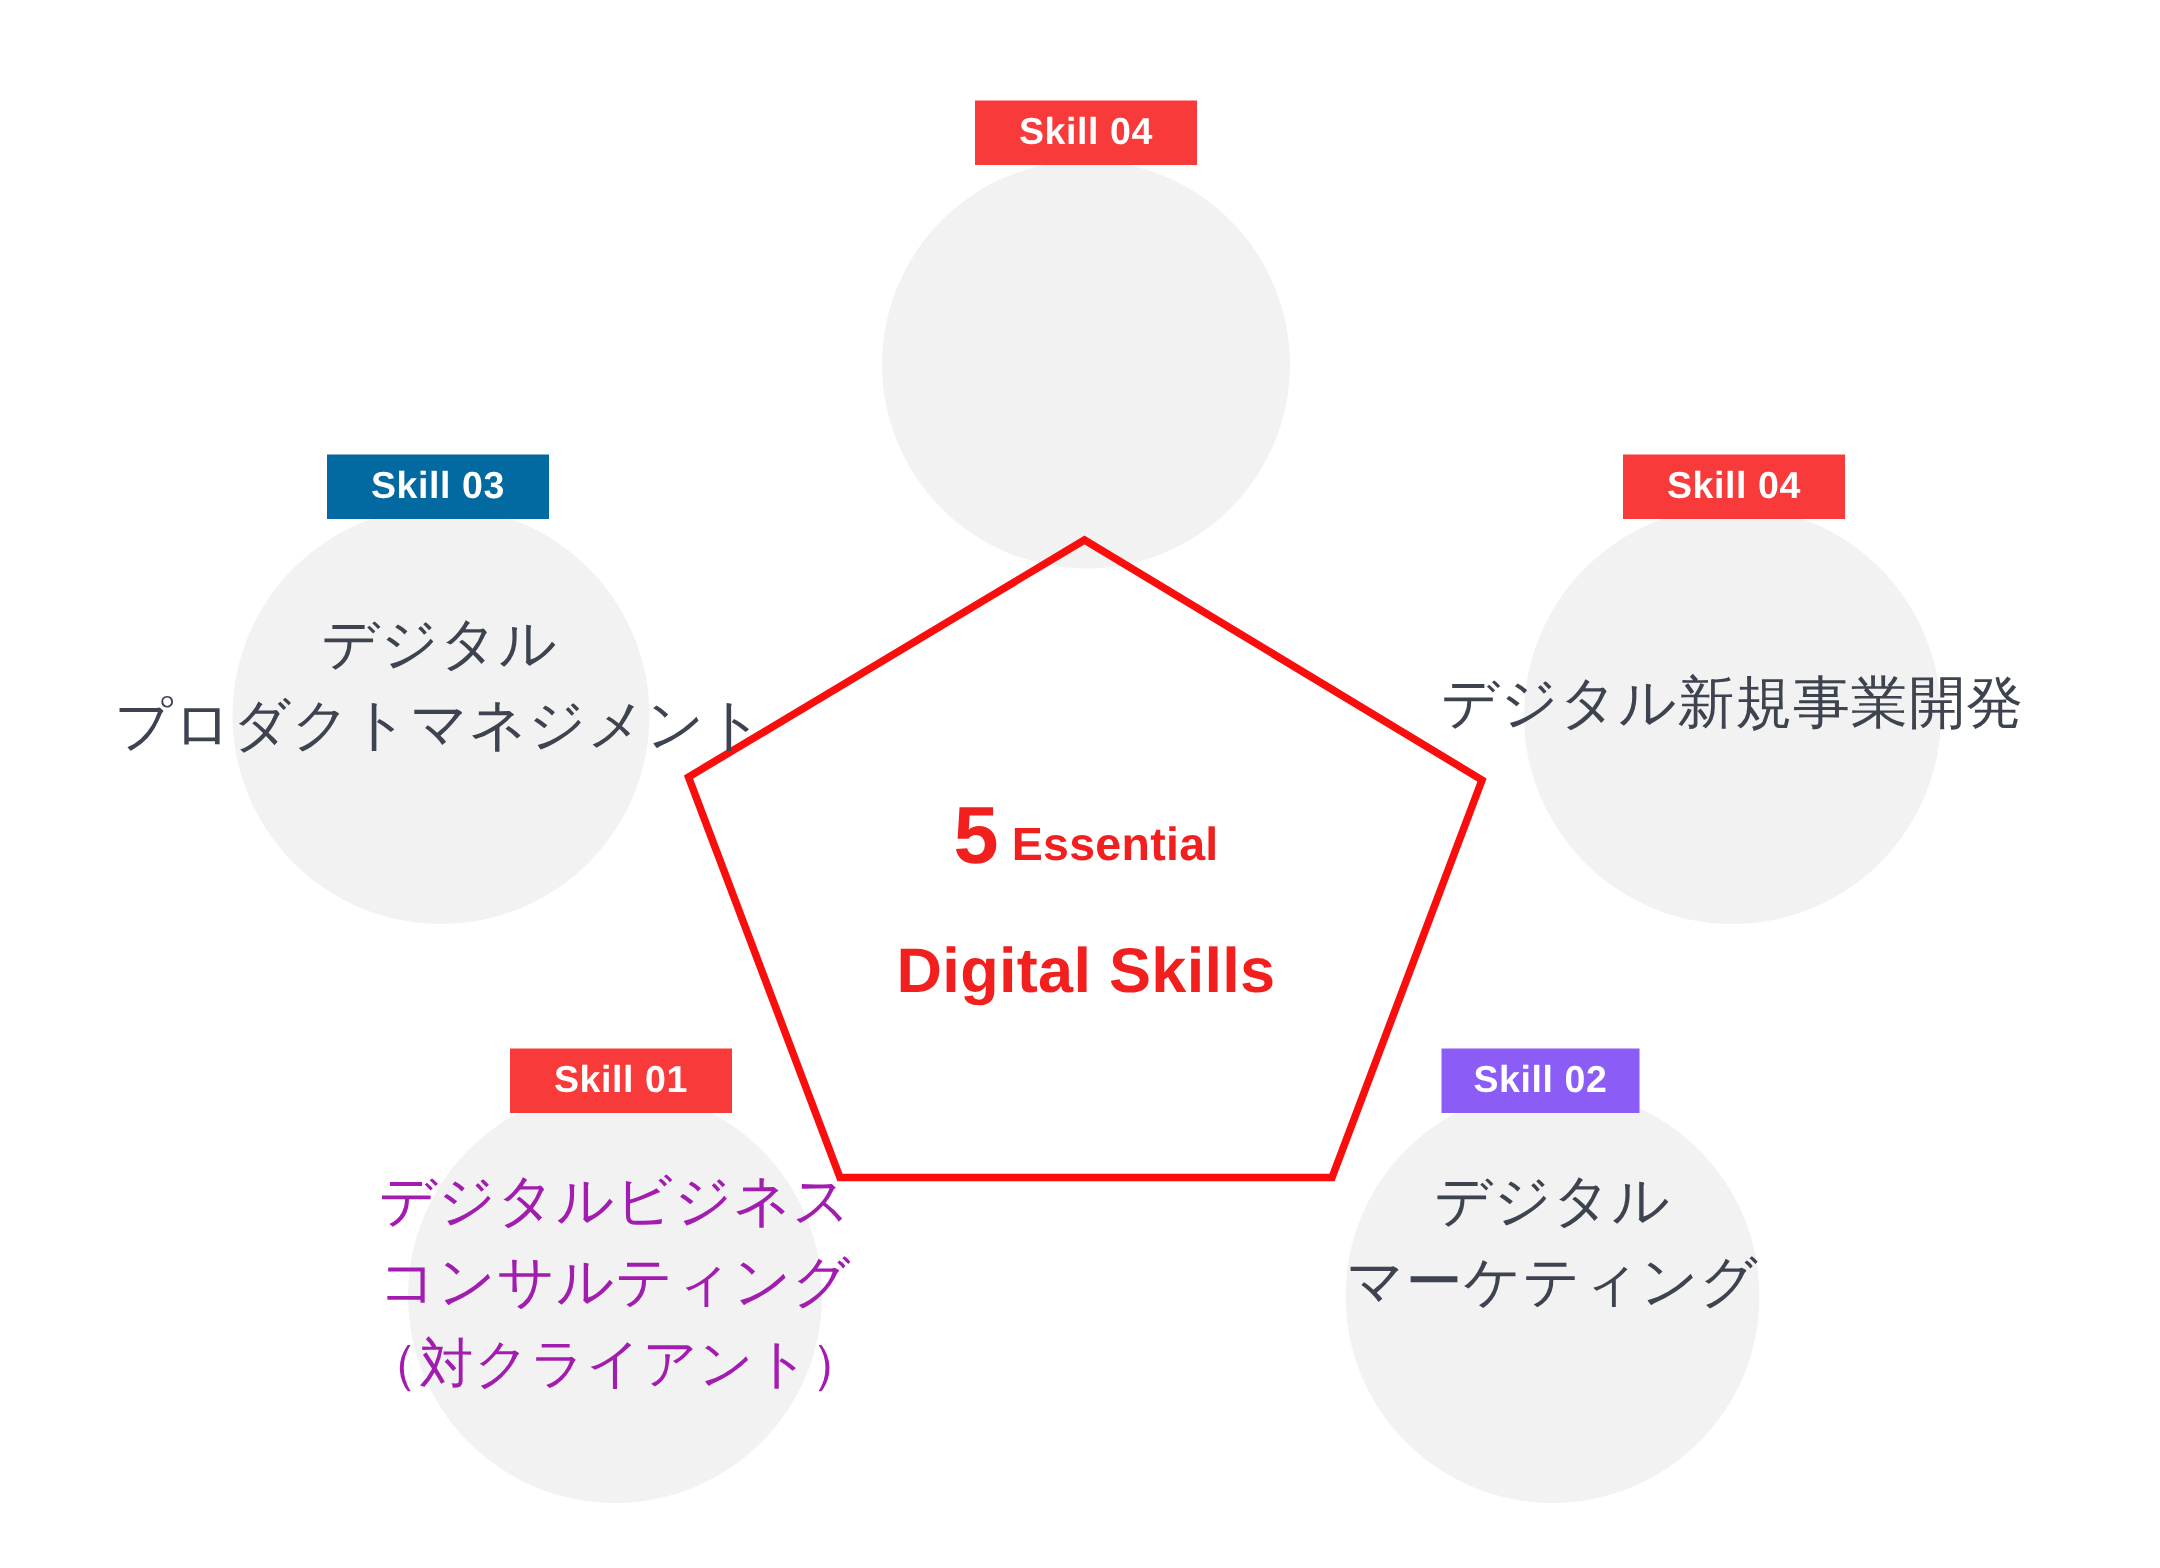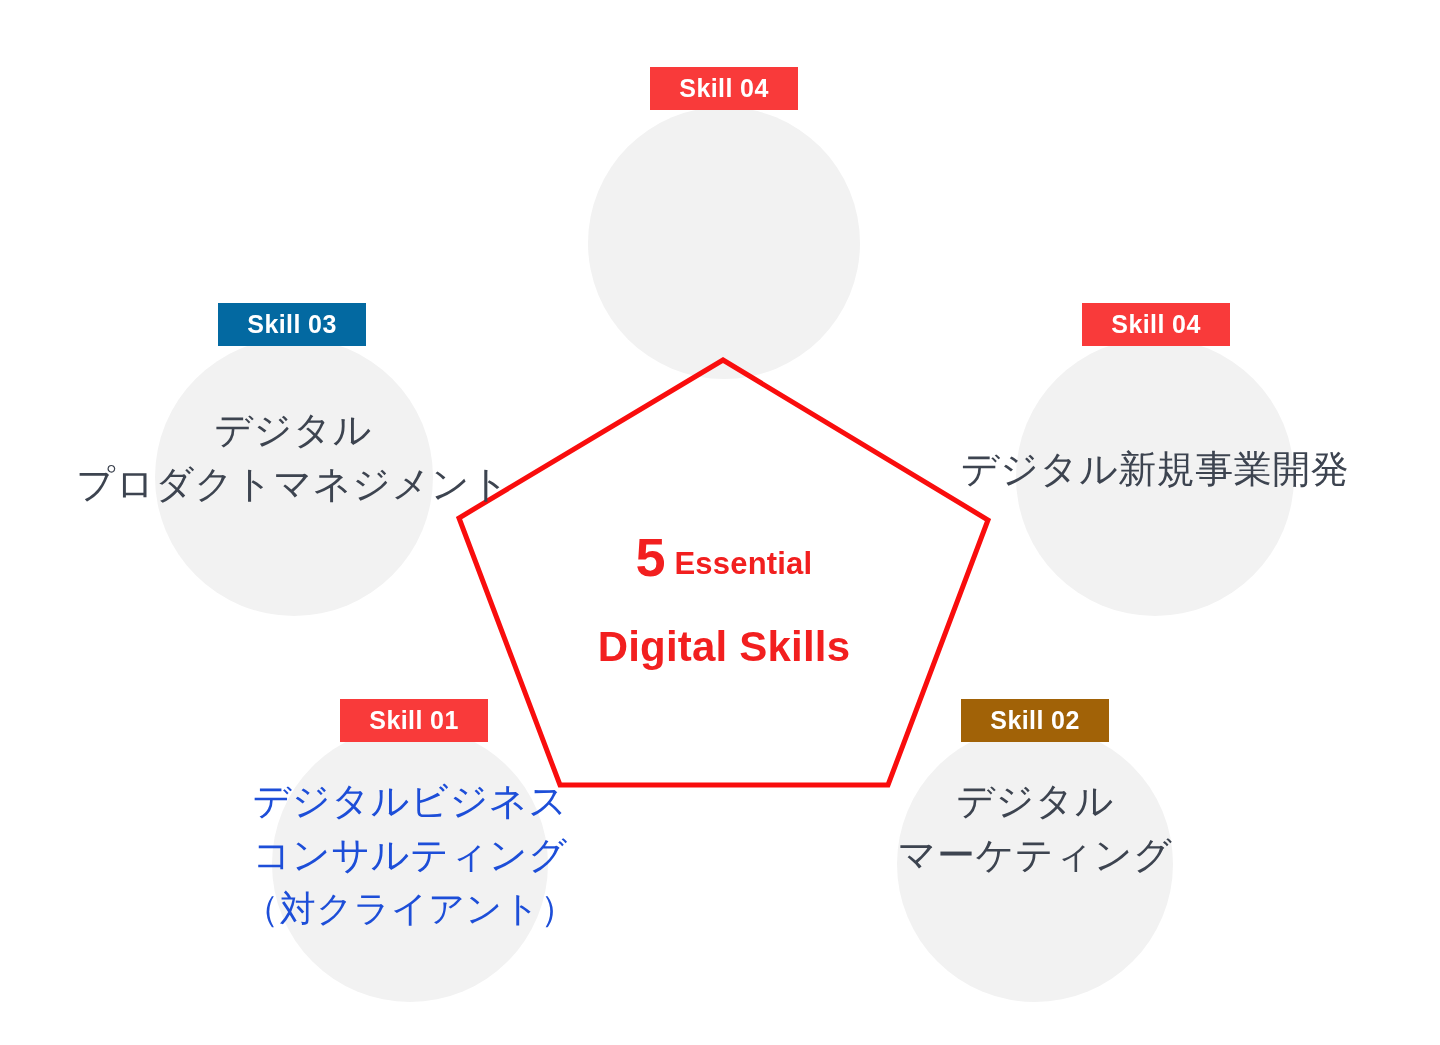--- a/index.html
+++ b/index.html
@@ -127,27 +127,27 @@
   <div class="badge" style="left: 1082px; top: 303px; width: 148px; background: rgb(249, 58, 58);">
     <span>Skill 04</span>
   </div>
   <div class="node-label" style="left: 855px; top: 443px; width: 600px; color: rgb(61, 68, 80);">
     <span class="line">デジタル新規事業開発</span>
   </div>
 
   <div class="badge" style="left: 340px; top: 699px; width: 148px; background: rgb(249, 58, 58);">
     <span>Skill 01</span>
   </div>
-  <div class="node-label" style="left: 110px; top: 775px; width: 600px; color: #1d4ed8;">
+  <div class="node-label" style="left: 110px; top: 775px; width: 600px; color: #a21caf;">
     <span class="line">デジタルビジネス</span>
     <span class="line">コンサルティング</span>
     <span class="sub">（対クライアント）</span>
   </div>
 
-  <div class="badge" style="left: 961px; top: 699px; width: 148px; background: #a16207;">
+  <div class="badge" style="left: 961px; top: 699px; width: 132px; background: #8b5cf6;">
     <span>Skill 02</span>
   </div>
   <div class="node-label" style="left: 735px; top: 775px; width: 600px; color: rgb(61, 68, 80);">
     <span class="line">デジタル</span>
     <span class="line">マーケティング</span>
   </div>
 
 </div>
 
 </body></html>

